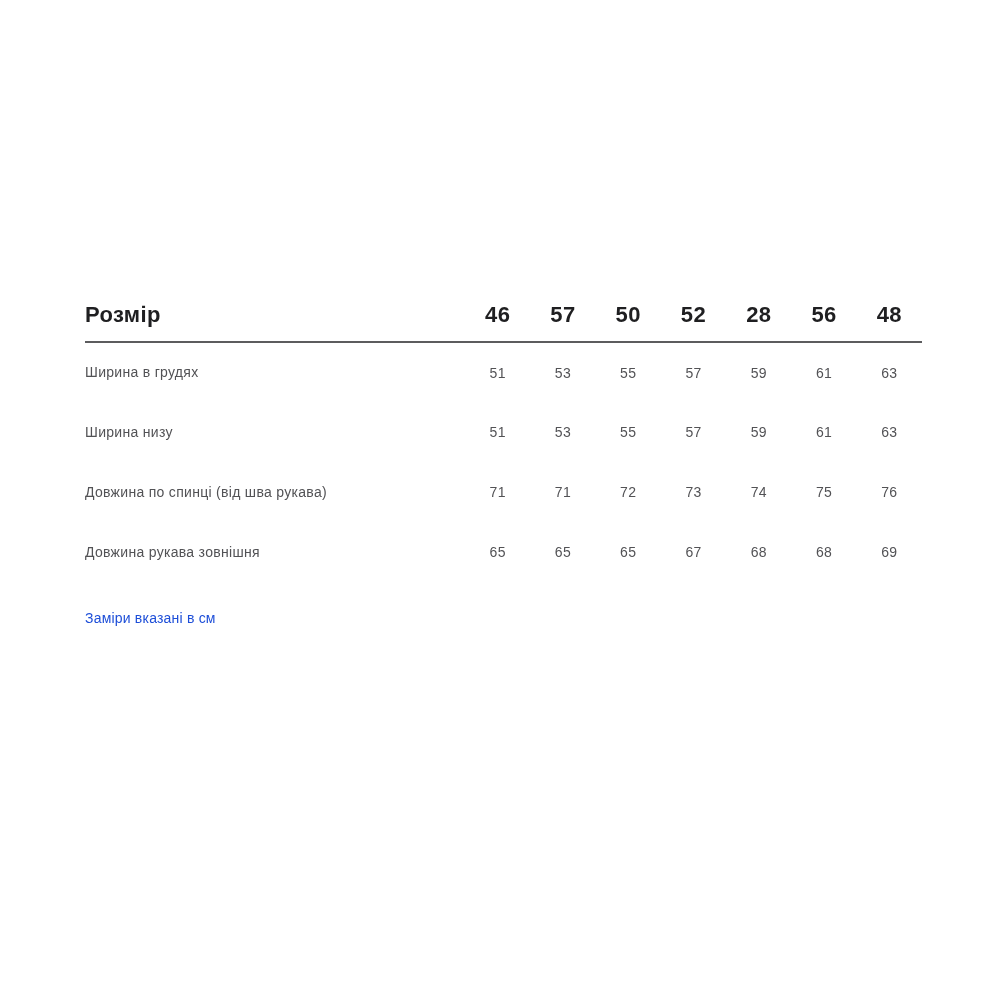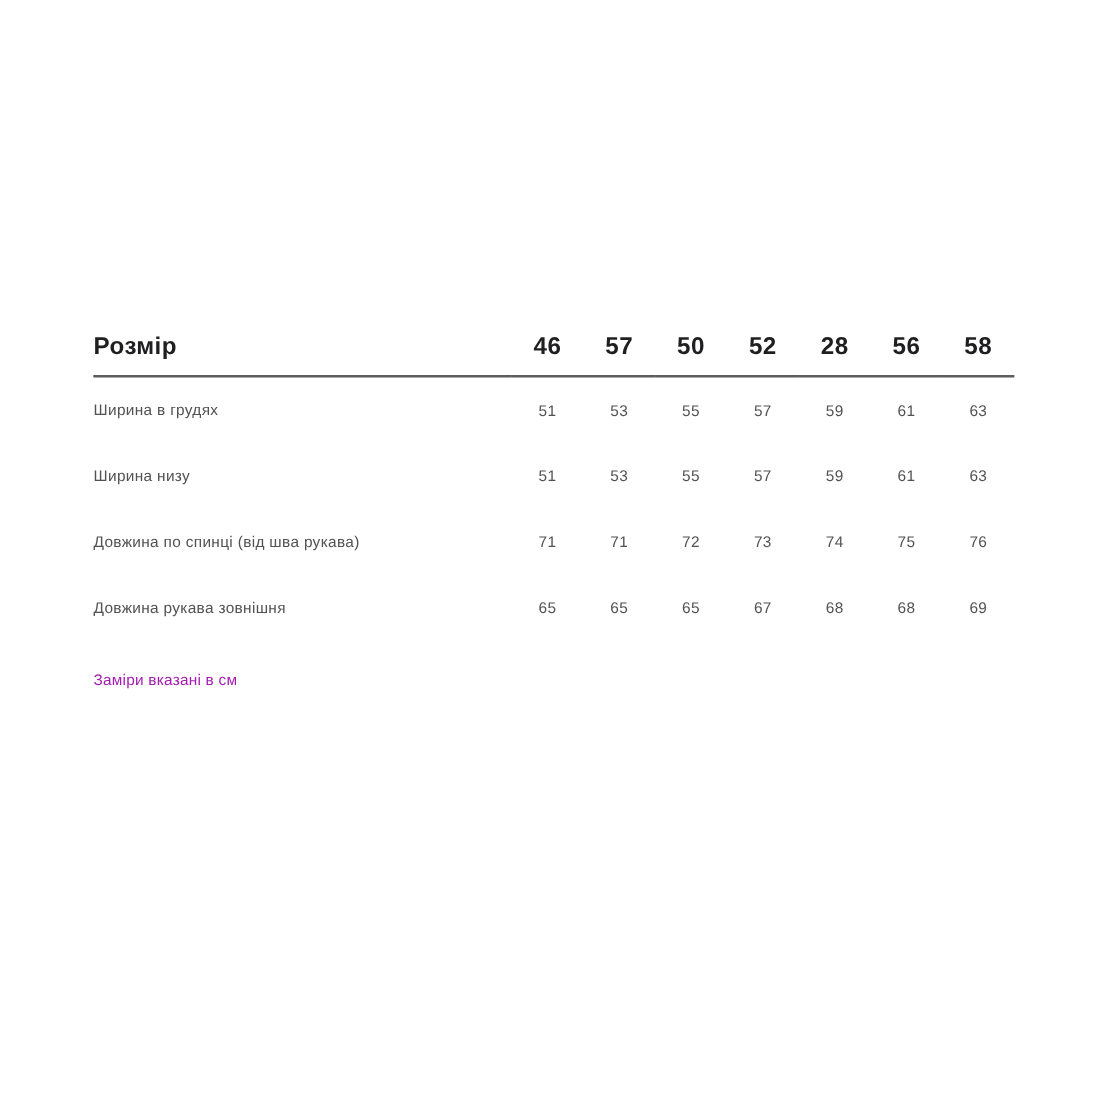--- a/index.html
+++ b/index.html
@@ -53,21 +53,21 @@
     padding: 0;
   }
   table.size-chart td.label-cell {
     text-align: left;
     padding-right: 30px;
     line-height: 1.62;
   }
   .footnote {
     margin-top: 28px;
     font-size: 14px;
-    color: #a21caf;
+    color: #1d4ed8;
     letter-spacing: 0.2px;
   }
 </style>
 </head>
 <body>
 
 <div class="page">
   <div class="size-chart-wrap">
     <table class="size-chart">
       <colgroup>
@@ -82,21 +82,21 @@
       </colgroup>
       <thead>
         <tr>
           <th class="label-cell">Розмір</th>
           <th>46</th>
           <th>57</th>
           <th>50</th>
           <th>52</th>
           <th>28</th>
           <th>56</th>
-          <th>58</th>
+          <th>48</th>
         </tr>
       </thead>
       <tbody>
         <tr>
           <td class="label-cell">Ширина в грудях</td>
           <td>51</td>
           <td>53</td>
           <td>55</td>
           <td>57</td>
           <td>59</td>

